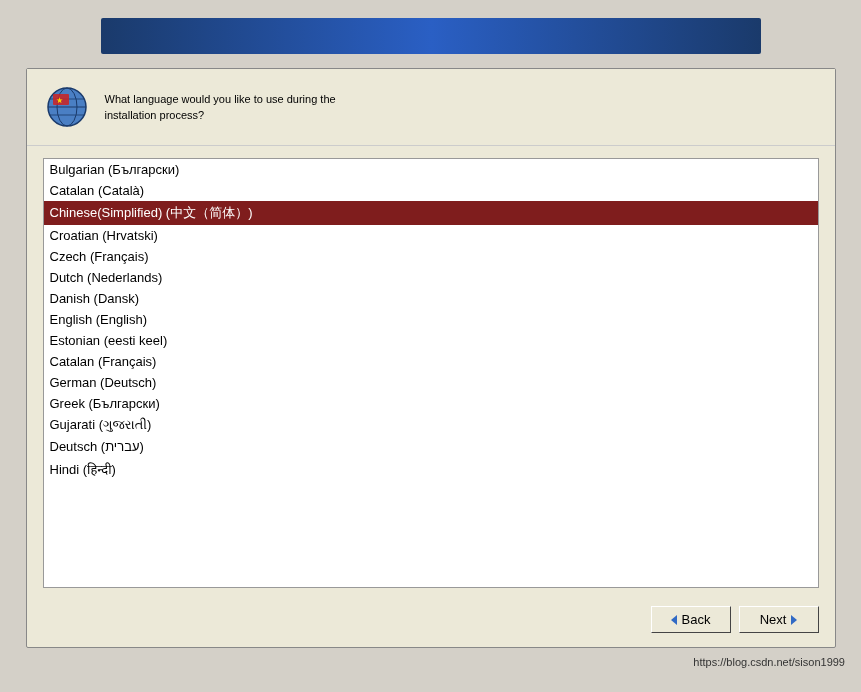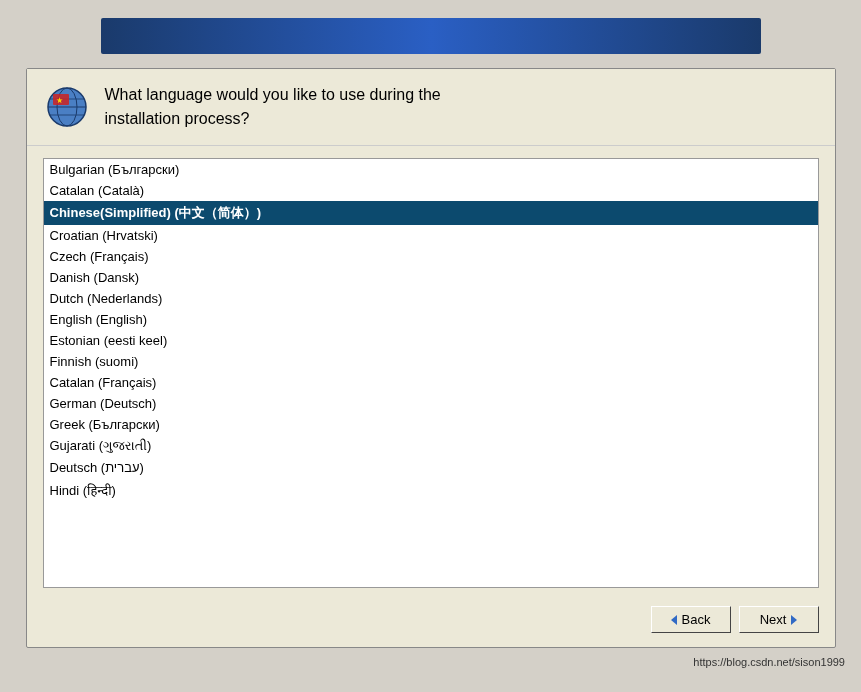--- a/index.html
+++ b/index.html
@@ -48,21 +48,21 @@
       align-items: center;
       justify-content: center;
     }
 
     .globe-icon {
       width: 42px;
       height: 42px;
     }
 
     .header-text {
-      font-size: 16px;
+      font-size: 11px;
       line-height: 1.5;
       color: #000;
     }
 
     .list-area {
       margin: 12px 16px 10px 16px;
       background: #fff;
       border: 1px solid #999;
     }
 
@@ -77,23 +77,22 @@
       list-style: none;
     }
 
     .language-list li {
       padding: 3px 6px;
       cursor: pointer;
       white-space: nowrap;
     }
 
     .language-list li.selected {
-      background: #0c4a6e;
+      background: #7f1d1d;
       color: #fff;
-      font-weight: bold;
     }
 
     .footer-area {
       display: flex;
       justify-content: flex-end;
       align-items: center;
       padding: 8px 16px 14px 32px;
       gap: 8px;
     }
 
@@ -167,25 +166,24 @@
 
   <div class="list-area">
     <div class="list-container">
       <ul class="language-list" id="lang-list">
 
       <li>Bulgarian (Български)</li>
           <li>Catalan (Català)</li>
           <li class="selected">Chinese(Simplified) (中文（简体）)</li>
           <li>Croatian (Hrvatski)</li>
           <li>Czech (Français)</li>
+          <li>Dutch (Nederlands)</li>
           <li>Danish (Dansk)</li>
-          <li>Dutch (Nederlands)</li>
           <li>English (English)</li>
           <li>Estonian (eesti keel)</li>
-          <li>Finnish (suomi)</li>
           <li>Catalan (Français)</li>
           <li>German (Deutsch)</li>
           <li>Greek (Български)</li>
           <li>Gujarati (ગુજરાતી)</li>
           <li>Deutsch (עברית)</li>
           <li>Hindi (हिन्दी)</li>
         </ul>
     </div>
   </div>
 

